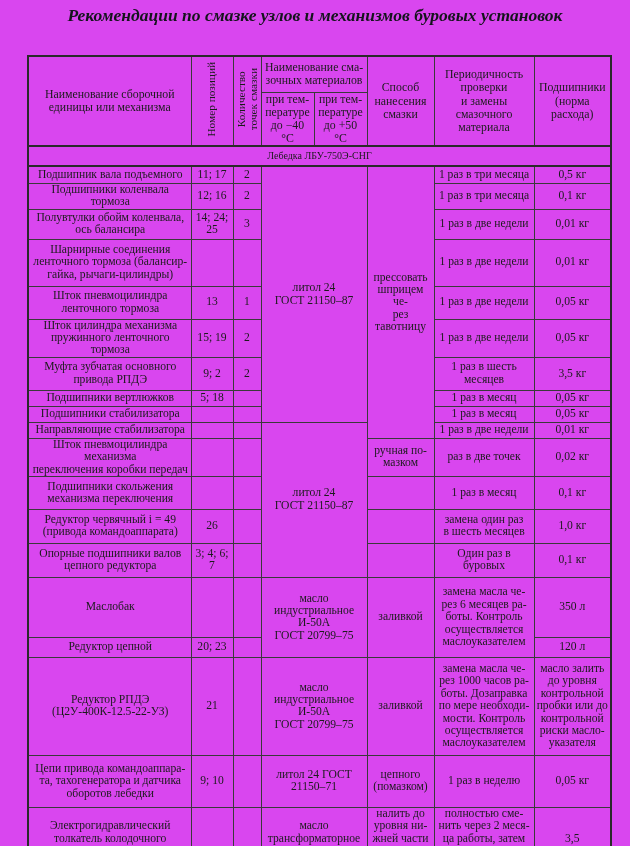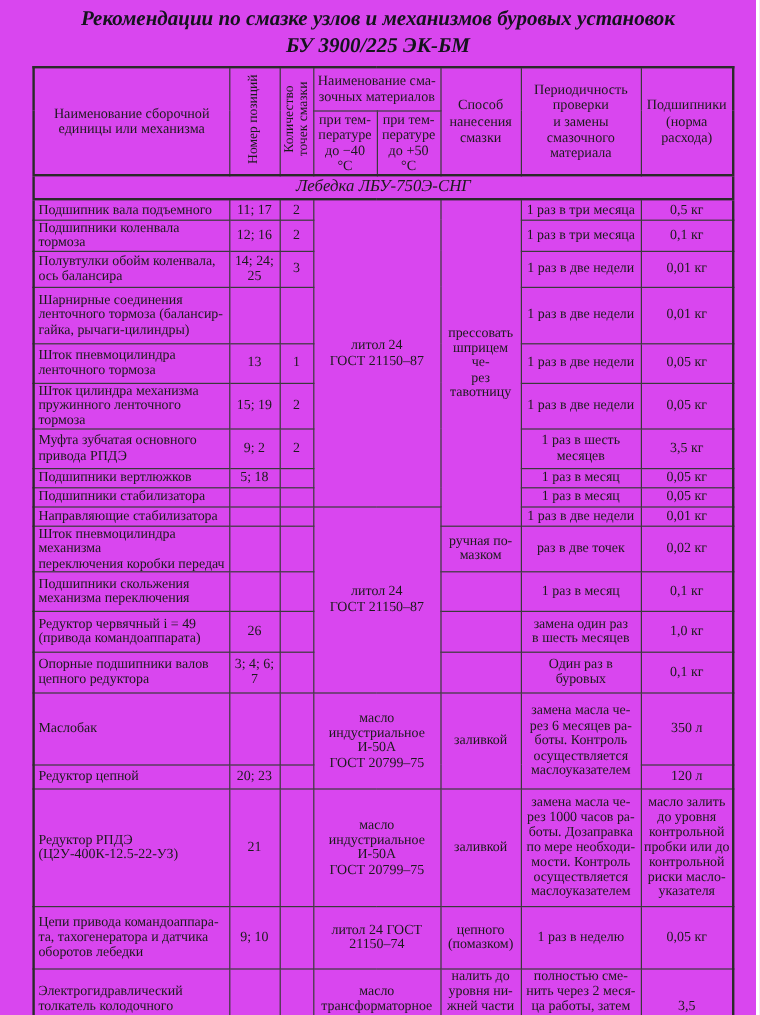--- a/index.html
+++ b/index.html
@@ -32,44 +32,42 @@
     border:1px solid #3a3a3a;
     font-size:11.6px;
     line-height:1.07;
     text-align:center;
     vertical-align:middle;
     padding:0 2px;
     white-space:pre-line;
     overflow:hidden;
     color:#1b1b1b;
   }
-  td.name { text-align:left; padding-left:3px; padding-right:2px;margin-top:44px; }
+  td.name { text-align:center; padding-left:3px; padding-right:2px;margin-top:44px; }
   tr.section-row td {
     border-top:2px solid #2a2a2a;
     border-bottom:2px solid #2a2a2a;
-    font-size:14px;
-    font-style:italic;
+    font-size:10px;
   }
   .vt {
     writing-mode:vertical-rl;
     transform:rotate(180deg);
     display:inline-block;
     white-space:pre-line;
     line-height:1.05;
     font-size:11.3px;
   }
   td.hdr { font-size:11.8px; line-height:1.12; }
 </style>
 </head>
 <body>
 
 <div class="page">
   <div class="doc-title">
     <div>Рекомендации по смазке узлов и механизмов буровых установок</div>
-    <div>БУ 3900/225 ЭК-БМ</div>
   </div>
 
   <table class="main">
     <colgroup>
       <col style="width:163px">
         <col style="width:42px">
         <col style="width:28px">
       <col style="width:53px">
         <col style="width:53px">
         <col style="width:67px">
@@ -282,21 +280,21 @@
 риски масло-
 указателя</td>
     </tr>
     <tr style="height:52px">
       <td class="name">Цепи привода командоаппара-
 та, тахогенератора и датчика
 оборотов лебедки</td>
       <td>9; 10</td>
       <td></td>
       <td colspan="2">литол 24 ГОСТ
-21150–74</td>
+21150–71</td>
       <td>цепного
 (помазком)</td>
       <td>1 раз в неделю</td>
       <td>0,05 кг</td>
     </tr>
     <tr style="height:63px">
       <td class="name">Электрогидравлический
 толкатель колодочного
 тормоза РПДЭ</td>
       <td></td>

